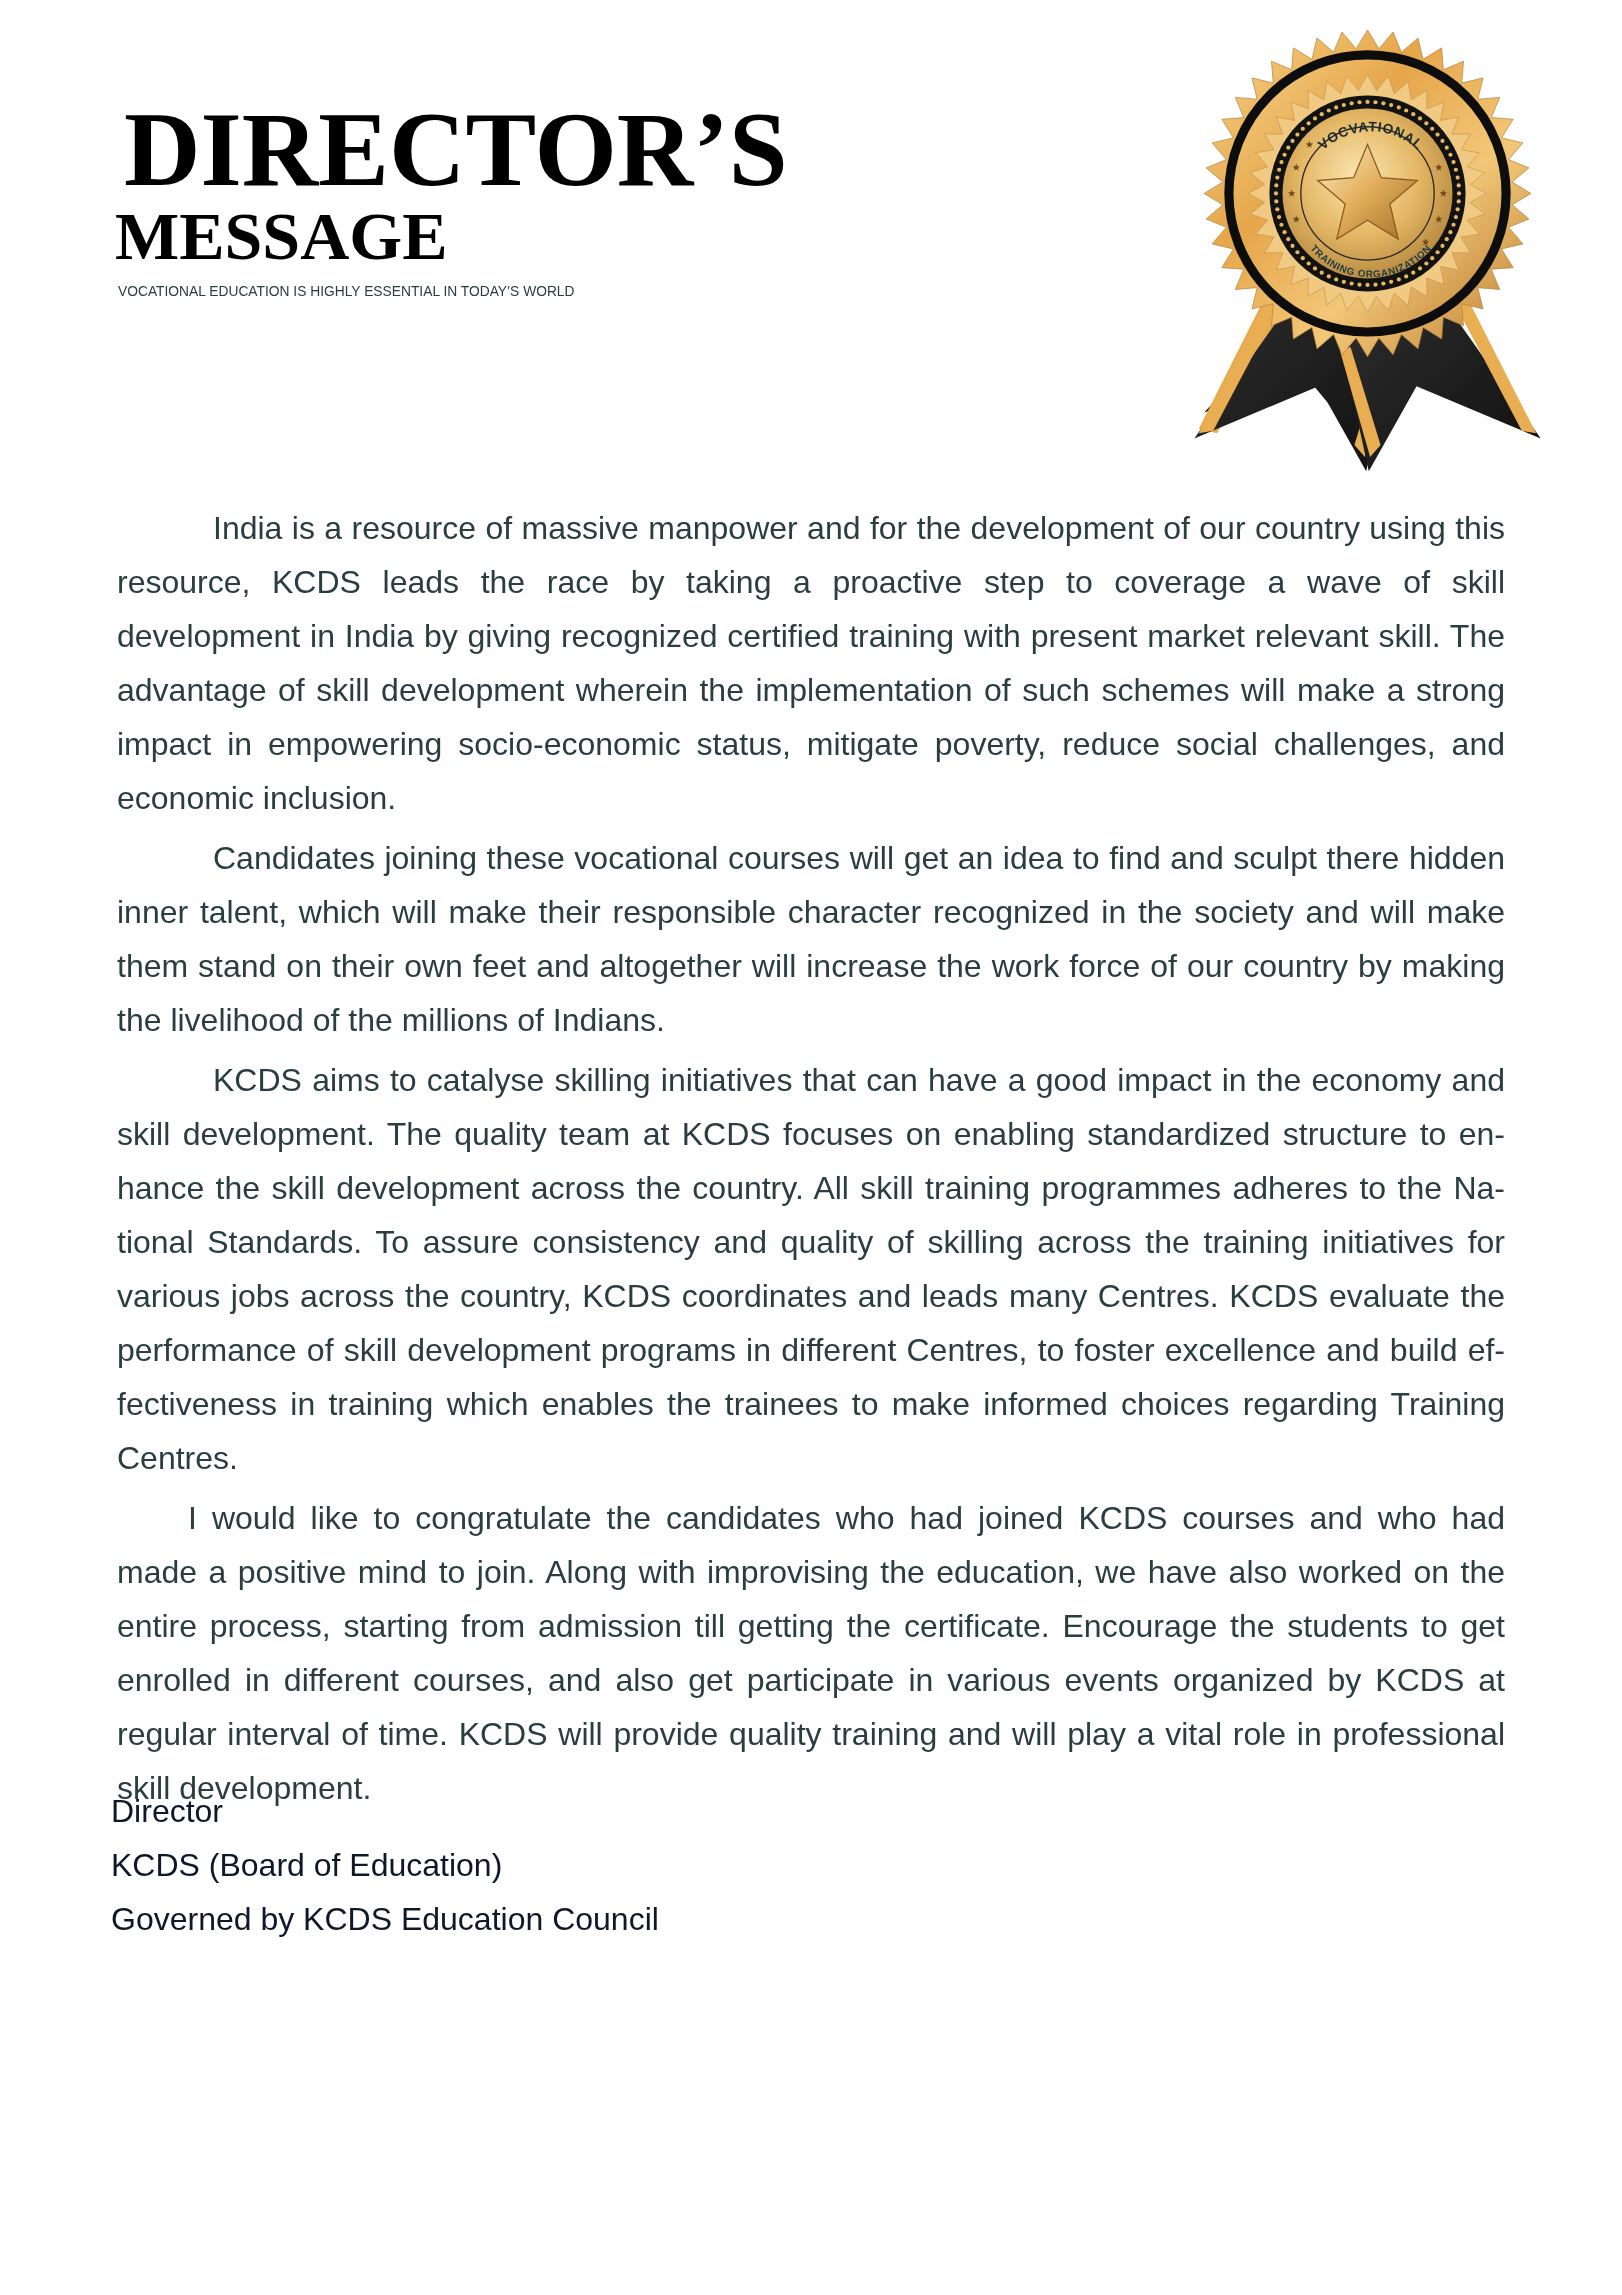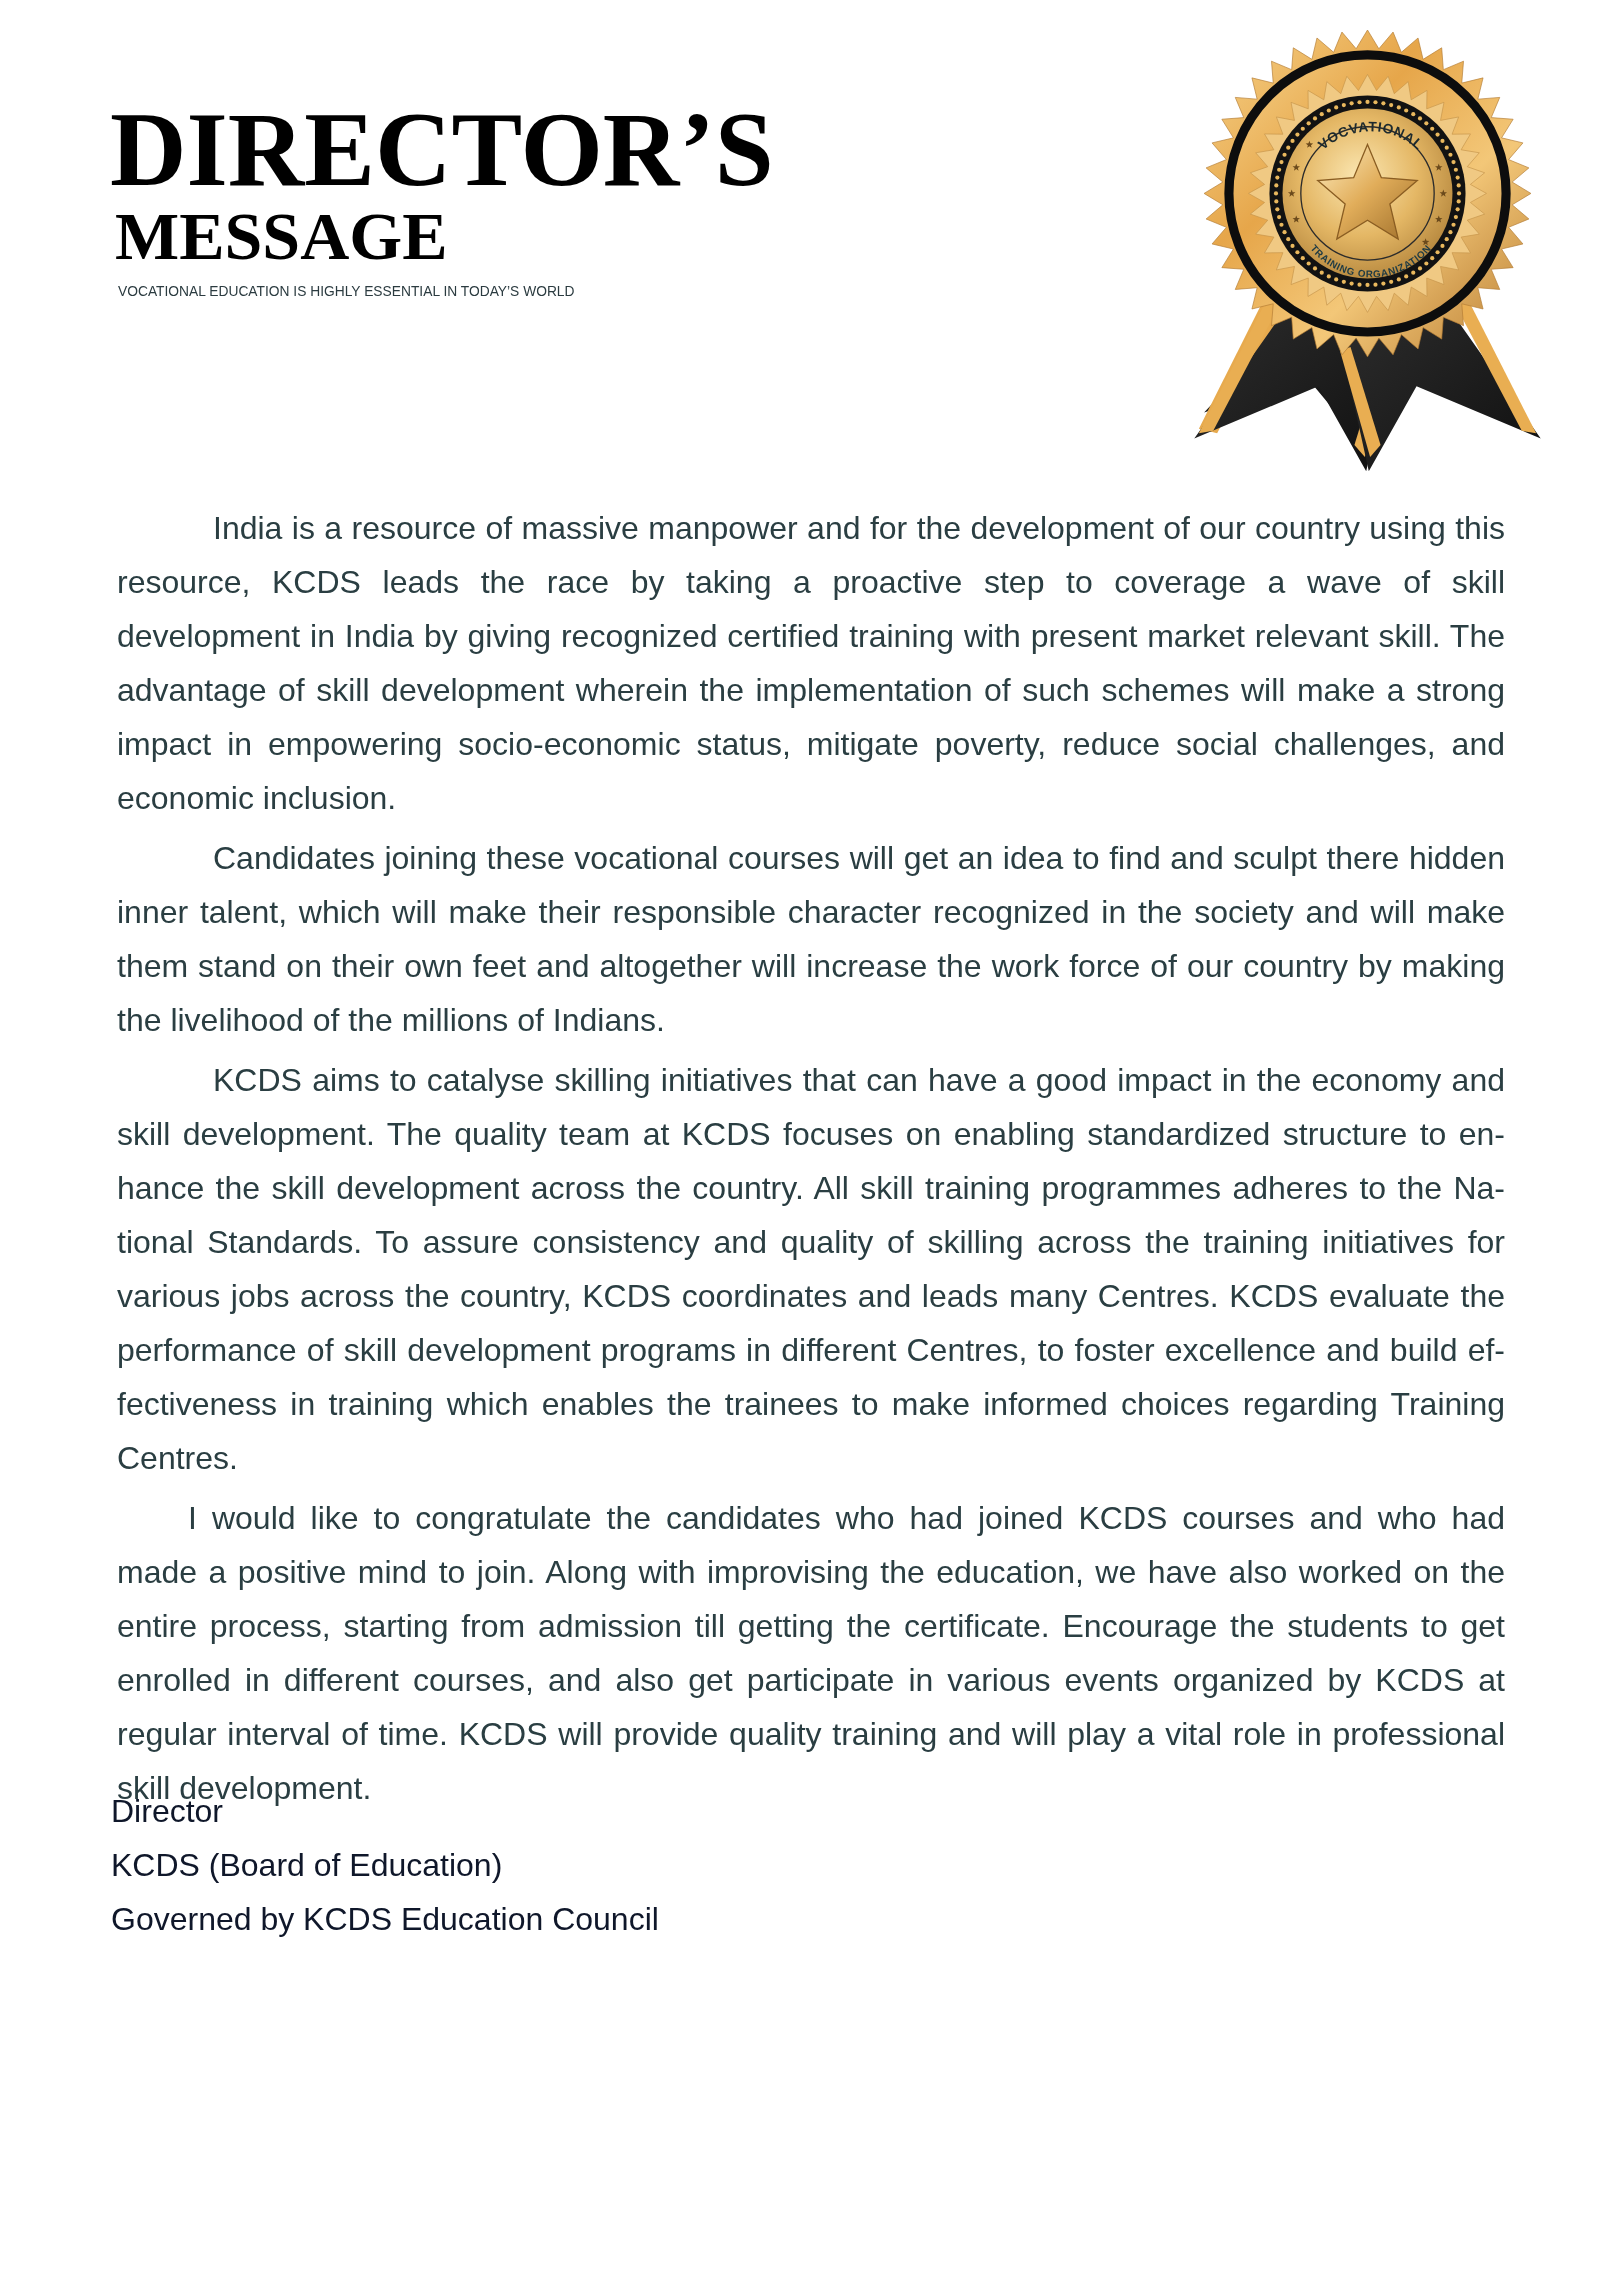--- a/index.html
+++ b/index.html
@@ -1,20 +1,20 @@
 <!DOCTYPE html>
 <html style="font-size:10.5px"><head>
 <meta charset="utf-8">
 <style>
   html, body { margin: 0; padding: 0; background: #ffffff; }
   body { width: 1623px; height: 2295px; position: relative; overflow: hidden; }
   .page { position: absolute; left: 0; top: 0; width: 1623px; height: 2295px; background: #fff; }
 
   .title-main {
-    position: absolute; left: 110px; top: 97px;
+    position: absolute; left: 124px; top: 97px;
     font-family: "Liberation Serif", serif; font-weight: bold;
     font-size: 106px; line-height: 1; color: #000; letter-spacing: 0px;
     transform: scaleX(1.0); transform-origin: left top; white-space: nowrap;
   }
   .title-sub {
     position: absolute; left: 115px; top: 202px;
     font-family: "Liberation Serif", serif; font-weight: bold;
     font-size: 68px; line-height: 1; color: #000; white-space: nowrap;
   }
   .tagline {

